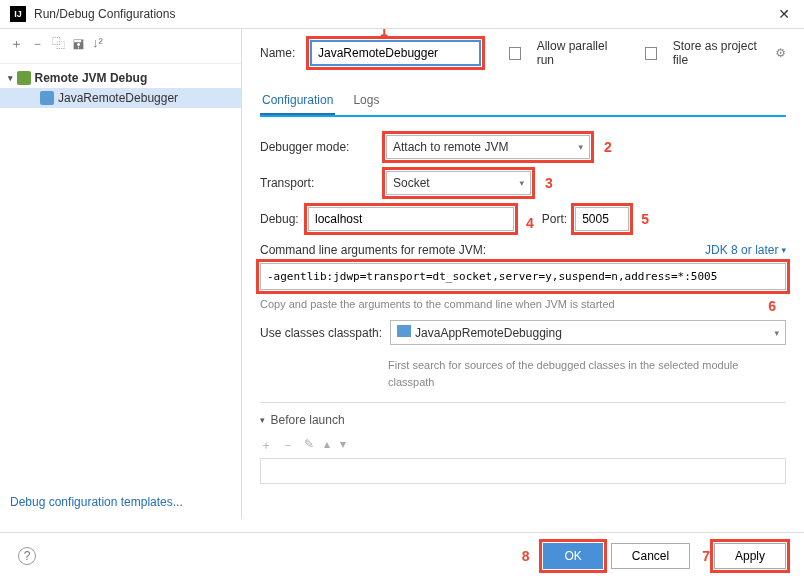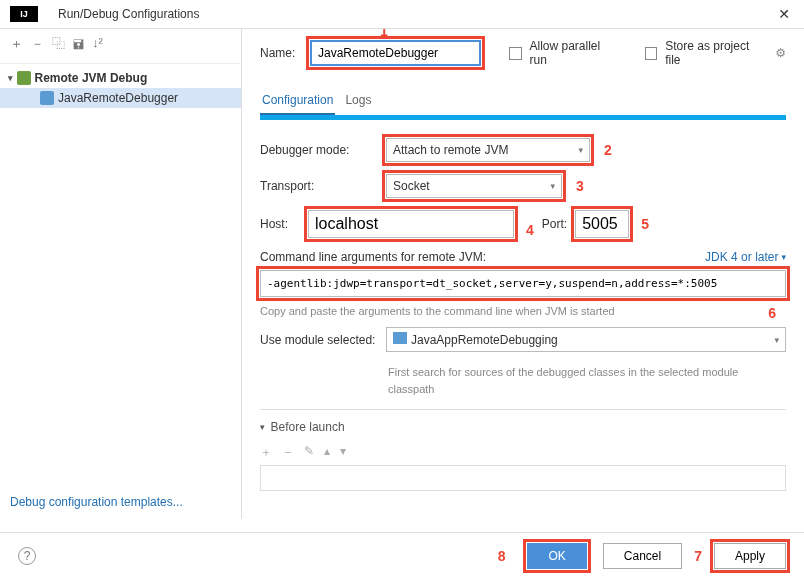--- a/index.html
+++ b/index.html
@@ -1,62 +1,62 @@
 <!DOCTYPE html>
 <html><head>
 <meta charset="utf-8">
 <style>
 * { box-sizing: border-box; margin: 0; padding: 0; }
 body { font-family: "Segoe UI", Arial, sans-serif; font-size: 12px; color: #333; background: #fff; width: 804px; height: 579px; overflow: hidden; position: relative; }
 .titlebar { display: flex; align-items: center; padding: 6px 10px; border-bottom: 1px solid #ddd; }
-.app-icon { width: 28px; height: 16px; background: #000; color: #fff; display: flex; align-items: center; justify-content: center; font-size: 9px; font-weight: bold; margin-right: 20px; }
+.app-icon { width: 16px; height: 16px; background: #000; color: #fff; display: flex; align-items: center; justify-content: center; font-size: 9px; font-weight: bold; margin-right: 8px; }
 .title-text { flex: 1; }
 .close-x { font-size: 14px; cursor: pointer; padding: 0 4px; }
 .main { display: flex; height: 490px; }
 .left-panel { width: 242px; border-right: 1px solid #ddd; display: flex; flex-direction: column; }
 .toolbar-left { display: flex; gap: 8px; padding: 6px 10px; border-bottom: 1px solid #eee; color: #777; }
 .toolbar-left span { cursor: pointer; font-size: 13px; }
 .tree { flex: 1; padding: 4px 0; }
 .tree-node { padding: 3px 8px; display: flex; align-items: center; gap: 4px; cursor: pointer; }
 .tree-node.root { font-weight: bold; }
 .tree-node.child { padding-left: 40px; background: #d5e4f7; }
 .tree-arrow { font-size: 9px; color: #555; }
 .tree-icon { width: 14px; height: 14px; background: #6a9e3f; border-radius: 2px; display: inline-block; }
 .tree-icon.child-icon { background: #5a9bd4; }
 .edit-templates { color: #2470b3; padding: 10px; cursor: pointer; }
 .right-panel { flex: 1; padding: 10px 18px; overflow-y: auto; position: relative; }
 .row { display: flex; align-items: center; margin-bottom: 12px; gap: 8px; }
 .label { min-width: 118px; }
 .name-input { border: 2px solid #4a90d9; padding: 4px 6px; width: 174px; font-size: 12px; }
-.checkbox-group { display: flex; align-items: center; gap: 8px; margin-left: 20px; }
+.checkbox-group { display: flex; align-items: center; gap: 16px; margin-left: 20px; }
 .checkbox { width: 13px; height: 13px; border: 1px solid #888; }
 .gear { color: #888; margin-left: 4px; }
-.tabs { display: flex; gap: 8px; border-bottom: 5px solid #0ea5e9; margin-bottom: 18px; margin-top: 20px; }
+.tabs { display: flex; gap: 16px; border-bottom: 2px solid #0ea5e9; margin-bottom: 18px; margin-top: 20px; }
 .tab { padding: 6px 2px; cursor: pointer; color: #666; }
 .tab.active { color: #2470b3; border-bottom: 2px solid #2470b3; }
 .select-box { border: 1px solid #bbb; padding: 4px 6px; display: flex; justify-content: space-between; align-items: center; background: #fff; cursor: pointer; }
 .select-box .arrow { font-size: 9px; color: #777; }
-.text-input { border: 1px solid #bbb; padding: 4px 6px; font-size: 16px; }
+.text-input { border: 1px solid #bbb; padding: 4px 6px; font-size: 12px; }
 .host-input { width: 206px; }
 .port-input { width: 54px; }
 .cmdline-row { margin-bottom: 6px; display: flex; justify-content: space-between; align-items: center; }
 .jdk-link { color: #2470b3; cursor: pointer; display: flex; align-items: center; gap: 3px; }
 .cmdline-box { border: 1px solid #bbb; padding: 6px; font-family: "Consolas", monospace; font-size: 11px; width: 100%; }
 .helper-text { color: #888; font-size: 11px; text-align: left; margin: 8px 0 10px; }
 .classpath-select { flex: 1; }
 .classpath-helper { color: #888; font-size: 11px; margin-left: 128px; line-height: 1.5; margin-bottom: 12px; }
 .section-divider { border-top: 1px solid #ddd; margin: 10px 0; }
 .before-launch { display: flex; align-items: center; gap: 6px; color: #555; cursor: pointer; margin-bottom: 6px; }
 .mini-toolbar { display: flex; gap: 10px; color: #aaa; padding: 4px 0; }
 .mini-toolbar span { cursor: pointer; }
 .empty-list { border: 1px solid #ddd; height: 26px; }
 .bottom-bar { position: absolute; bottom: 0; left: 0; right: 0; display: flex; align-items: center; padding: 10px 18px; border-top: 1px solid #ddd; background: #fff; }
 .help-icon { width: 18px; height: 18px; border: 1px solid #999; border-radius: 50%; display: flex; align-items: center; justify-content: center; color: #777; cursor: pointer; }
 .bottom-bar .spacer { flex: 1; }
-.btn { padding: 5px 20px; border: 1px solid #aaa; background: #fff; cursor: pointer; margin-left: 16px; font-size: 12px; }
+.btn { padding: 5px 20px; border: 1px solid #aaa; background: #fff; cursor: pointer; margin-left: 8px; font-size: 12px; }
 .btn.primary { background: #4a90d9; color: #fff; border-color: #4a90d9; }
 .red-box { outline: 3px solid #e43; outline-offset: 1px; }
 .annot { position: absolute; color: #e43; font-weight: bold; font-size: 14px; pointer-events: none; }
 .folder-icon { width: 14px; height: 12px; background: #5a9bd4; display: inline-block; margin-right: 4px; }
 </style>
 </head>
 <body>
 
 <div class="titlebar">
   <div class="app-icon">IJ</div>
@@ -112,51 +112,51 @@
       <span class="label">Debugger mode:</span>
       <div class="select-box red-box" style="width:204px">
         <span>Attach to remote JVM</span>
         <span class="arrow">▾</span>
       </div>
       <span class="annot" style="position:static; margin-left:6px">2</span>
     </div>
 
     <div class="row">
       <span class="label">Transport:</span>
-      <div class="select-box red-box" style="width:176px">
+      <div class="select-box red-box" style="width:145px">
         <span>Socket</span>
         <span class="arrow">▾</span>
       </div>
       <span class="annot" style="position:static; margin-left:6px">3</span>
     </div>
 
     <div class="row">
-      <span class="label" style="min-width:40px">Host:</span>
+      <span class="label" style="min-width:40px">Debug:</span>
       <input class="text-input host-input red-box" value="localhost" style="">
       <span class="annot" style="position:static; margin-left:4px; align-self:flex-end">4</span>
       <span>Port:</span>
       <input class="text-input port-input red-box" value="5005" style="">
       <span class="annot" style="position:static; margin-left:4px">5</span>
     </div>
 
     <div class="cmdline-row">
       <span>Command line arguments for remote JVM:</span>
       <span class="jdk-link">
-        <span>JDK 4 or later</span>
+        <span>JDK 8 or later</span>
         <span style="font-size:9px">▾</span>
       </span>
     </div>
     <input class="cmdline-box red-box" value="-agentlib:jdwp=transport=dt_socket,server=y,suspend=n,address=*:5005" style="">
     <div class="helper-text" style="position:relative">
       <span>Copy and paste the arguments to the command line when JVM is started</span>
       <span class="annot" style="right:10px; top:0">6</span>
     </div>
 
     <div class="row">
-      <span class="label">Use module selected:</span>
+      <span class="label">Use classes classpath:</span>
       <div class="select-box classpath-select">
         <span><span class="folder-icon"></span><span>JavaAppRemoteDebugging</span></span>
         <span class="arrow">▾</span>
       </div>
     </div>
     <div class="classpath-helper">First search for sources of the debugged classes in the selected module classpath</div>
 
     <div class="section-divider"></div>
 
     <div class="before-launch">

